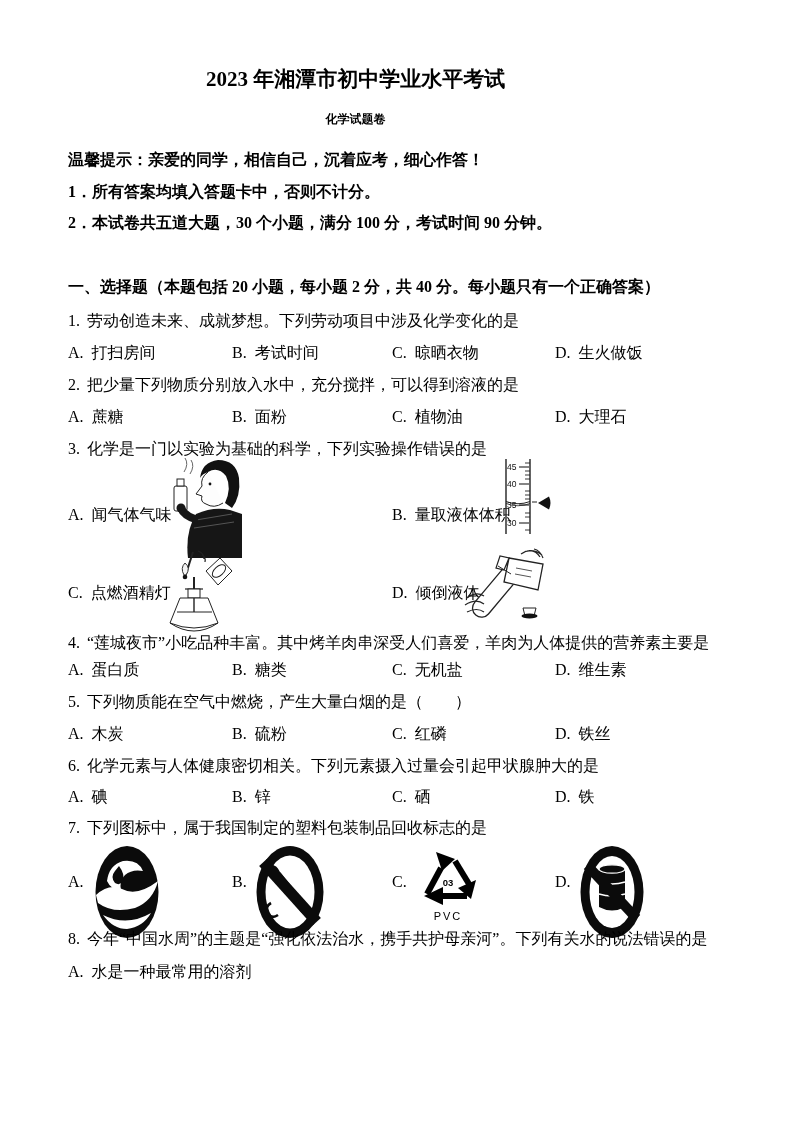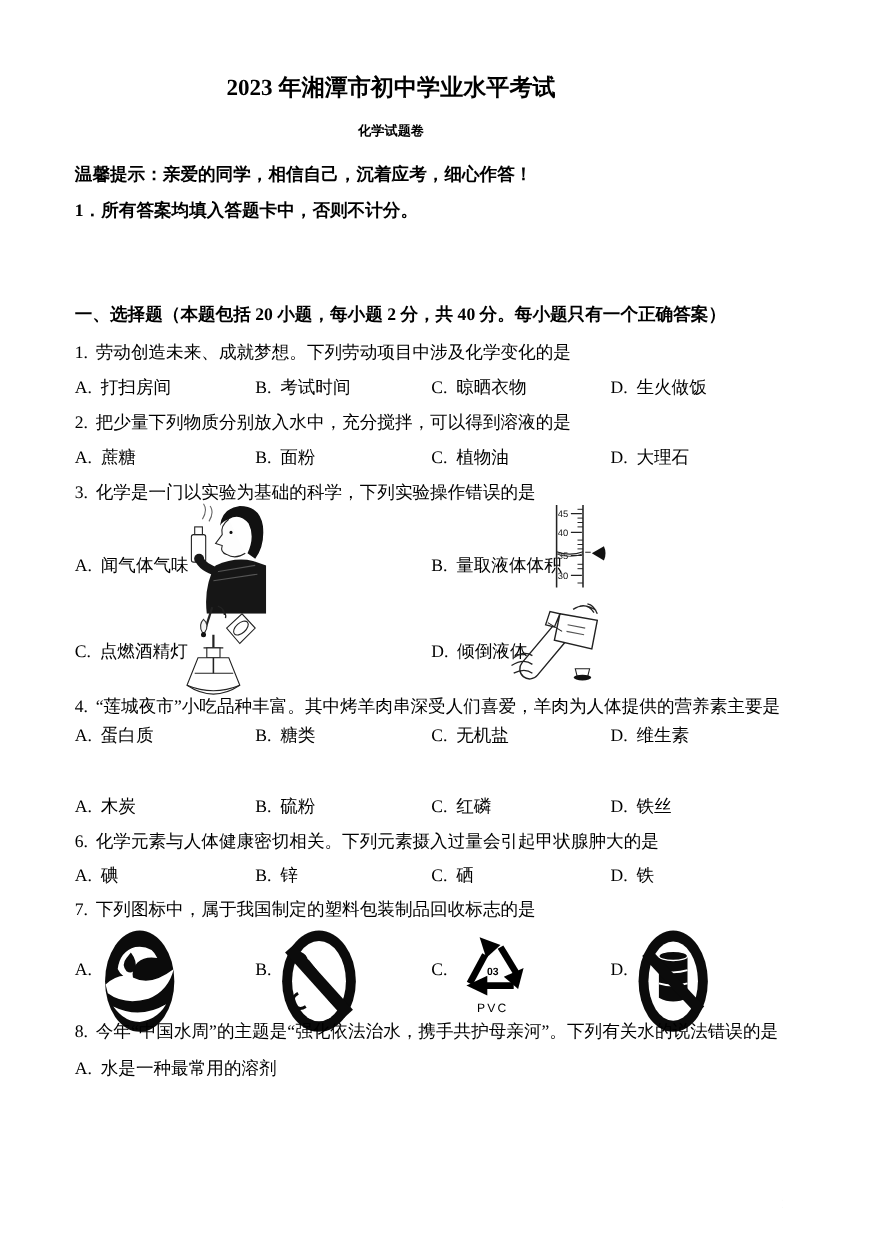--- a/index.html
+++ b/index.html
@@ -20,20 +20,21 @@
 </style>
 </head>
 <body>
 
 <div class="page">
 
   <div class="ln b center t1" style="top:70px">2023 年湘潭市初中学业水平考试</div>
   <div class="ln b center t2" style="top:110px">化学试题卷</div>
   <div class="ln b l1" style="top:150px">温馨提示：亲爱的同学，相信自己，沉着应考，细心作答！</div>
   <div class="ln b l1" style="top:182px">1．所有答案均填入答题卡中，否则不计分。</div>
+  <div class="ln b l1" style="top:213px">2．本试卷共五道大题，30 个小题，满分 100 分，考试时间 90 分钟。</div>
   <div class="ln b l1" style="top:277px">一、选择题（本题包括 20 小题，每小题 2 分，共 40 分。每小题只有一个正确答案）</div>
 
   <div class="ln l1" style="top:311px">
     <span class="qnum">1.</span><span>劳动创造未来、成就梦想。下列劳动项目中涉及化学变化的是</span>
   </div>
   <span class="ln colA" style="top:343px"><span class="olab">A.</span><span>打扫房间</span></span>
   <span class="ln colB" style="top:343px"><span class="olab">B.</span><span>考试时间</span></span>
   <span class="ln colC" style="top:343px"><span class="olab">C.</span><span>晾晒衣物</span></span>
   <span class="ln colD" style="top:343px"><span class="olab">D.</span><span>生火做饭</span></span>
 
@@ -141,20 +142,23 @@
   </div>
 
   <div class="ln l1" style="top:633px">
     <span class="qnum">4.</span><span>“莲城夜市”小吃品种丰富。其中烤羊肉串深受人们喜爱，羊肉为人体提供的营养素主要是</span>
   </div>
   <span class="ln colA" style="top:660px"><span class="olab">A.</span><span>蛋白质</span></span>
   <span class="ln colB" style="top:660px"><span class="olab">B.</span><span>糖类</span></span>
   <span class="ln colC" style="top:660px"><span class="olab">C.</span><span>无机盐</span></span>
   <span class="ln colD" style="top:660px"><span class="olab">D.</span><span>维生素</span></span>
 
+  <div class="ln l1" style="top:692px">
+    <span class="qnum">5.</span><span>下列物质能在空气中燃烧，产生大量白烟的是（　　）</span>
+  </div>
   <span class="ln colA" style="top:724px"><span class="olab">A.</span><span>木炭</span></span>
   <span class="ln colB" style="top:724px"><span class="olab">B.</span><span>硫粉</span></span>
   <span class="ln colC" style="top:724px"><span class="olab">C.</span><span>红磷</span></span>
   <span class="ln colD" style="top:724px"><span class="olab">D.</span><span>铁丝</span></span>
 
   <div class="ln l1" style="top:756px">
     <span class="qnum">6.</span><span>化学元素与人体健康密切相关。下列元素摄入过量会引起甲状腺肿大的是</span>
   </div>
   <span class="ln colA" style="top:787px"><span class="olab">A.</span><span>碘</span></span>
   <span class="ln colB" style="top:787px"><span class="olab">B.</span><span>锌</span></span>

